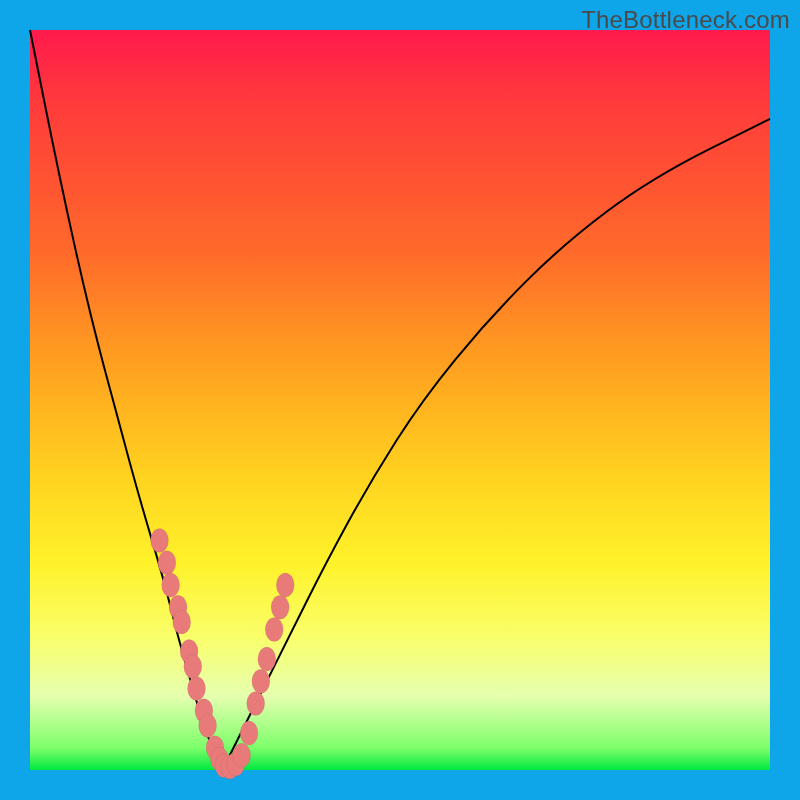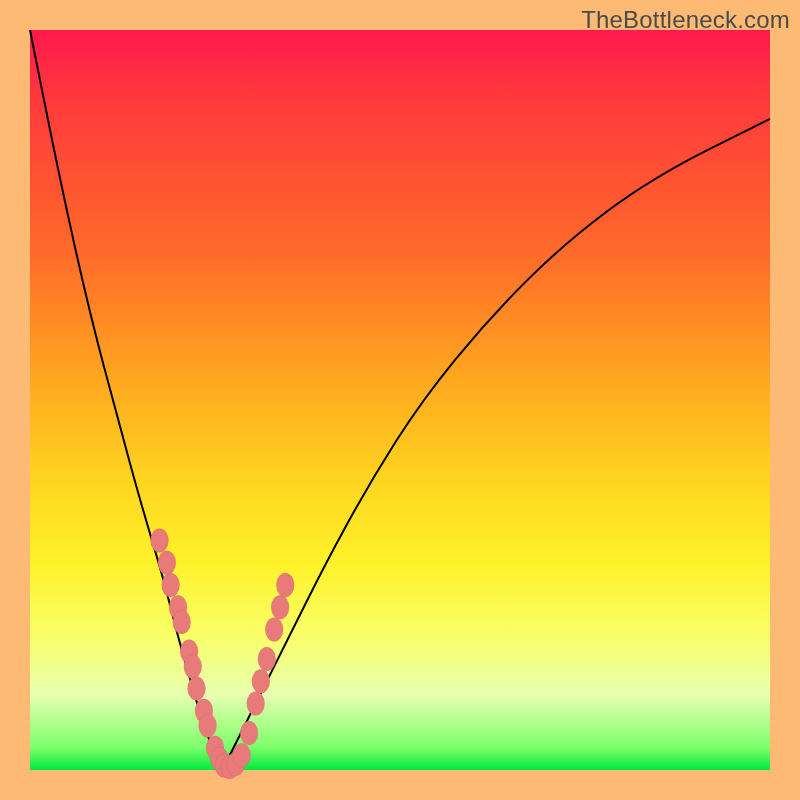--- a/index.html
+++ b/index.html
@@ -10,21 +10,21 @@
     overflow: hidden;
     background: #000;
     font-family: Arial, Helvetica, sans-serif;
   }
   .frame {
     position: absolute;
     left: 0;
     top: 0;
     width: 800px;
     height: 800px;
-    background: #fdba74;
+    background: #0ea5e9;
   }
   .plot-area {
     position: absolute;
     left: 30px;
     top: 30px;
     width: 740px;
     height: 740px;
     
     background: linear-gradient(to bottom,
       #ff1a4d 0%,

